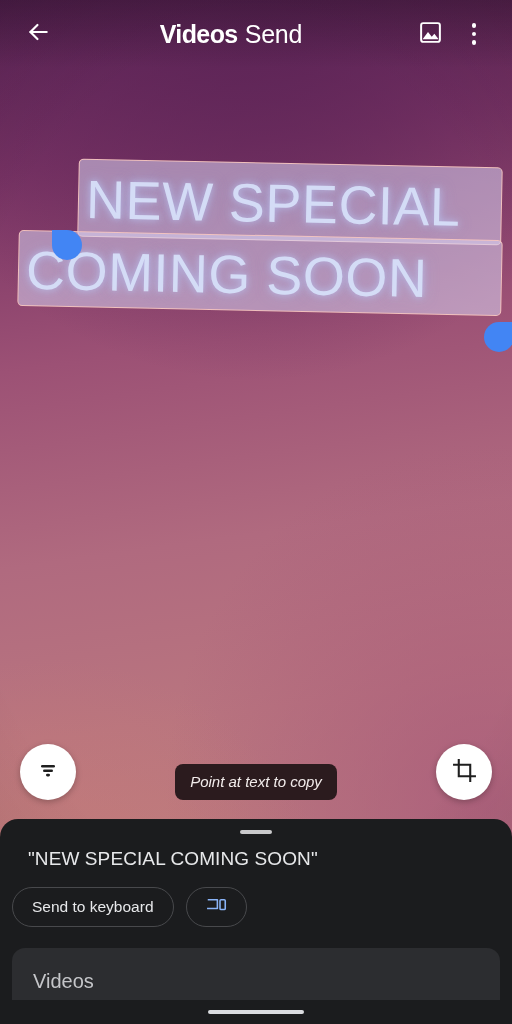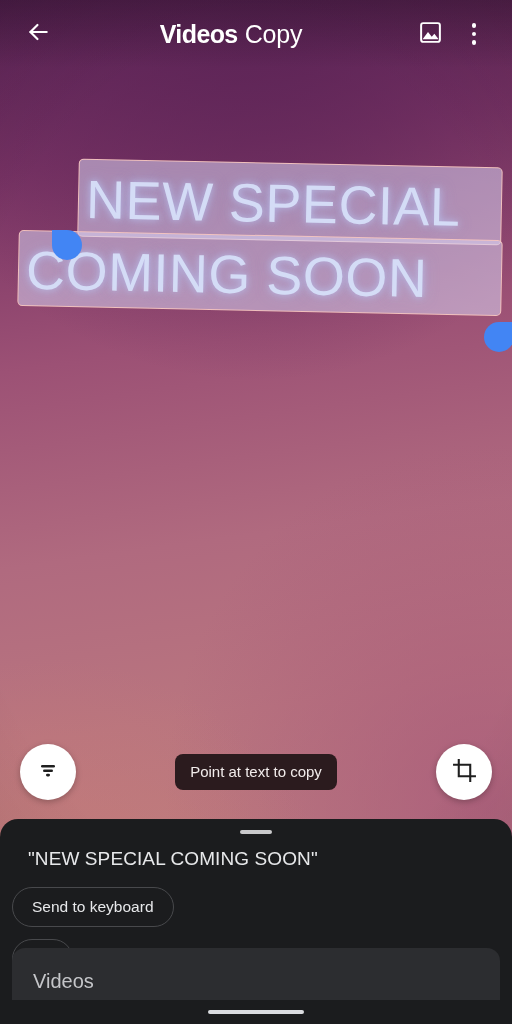--- a/index.html
+++ b/index.html
@@ -136,24 +136,25 @@
     border-radius: 50% 0 50% 50%;
   }
 
   
   #fab-row {
     position: absolute;
     left: 0; right: 0;
     top: 744px;
     height: 56px;
     display: flex;
-    align-items: center;
+    align-items: flex-end;
     justify-content: space-between;
     padding: 0 20px;
     box-sizing: border-box;
+    font-style: italic;
   }
   .fab {
     width: 56px; height: 56px;
     border-radius: 50%;
     background: #ffffff;
     display: flex;
     align-items: center;
     justify-content: center;
     flex: 0 0 auto;
     cursor: pointer;
@@ -185,24 +186,23 @@
     margin: 11px auto 0;
   }
   #ocr-result {
     color: #e7e8ea;
     font-size: 19px;
     letter-spacing: 0.1px;
     padding: 14px 0 0 28px;
   }
   #chip-row {
     display: flex;
-    align-items: flex-start;
+    align-items: flex-end;
     gap: 12px;
     padding: 17px 0 0 12px;
-    flex-direction: column;
   }
   .chip {
     display: flex;
     align-items: center;
     gap: 9px;
     height: 40px;
     padding: 0 19px;
     border: 1px solid #48494c;
     border-radius: 20px;
     color: #e7e8ea;
@@ -269,21 +269,21 @@
       <span>
         <svg width="26" height="26" viewBox="0 0 24 24" fill="none" stroke="#ffffff" stroke-width="2" stroke-linecap="round" stroke-linejoin="round">
           <line x1="20" y1="12" x2="5" y2="12"></line>
           <polyline points="11.5,5.5 5,12 11.5,18.5"></polyline>
         </svg>
       </span>
     </div>
 
     <div id="title-wrap">
       <span id="brand-google">Videos</span>
-      <span id="brand-lens">Copy</span>
+      <span id="brand-lens">Send</span>
     </div>
 
     <div class="bar-btn">
       <span>
         <svg width="25" height="25" viewBox="0 0 24 24" fill="none" stroke="#ffffff" stroke-width="1.9" stroke-linejoin="round">
           <rect x="3" y="3" width="18" height="18" rx="2"></rect>
           <path d="M4.4 18.4 L9.6 11.6 L13.2 16.1 L15.7 13.1 L19.8 18.4 Z" fill="#ffffff" stroke="none"></path>
         </svg>
       </span>
     </div>

